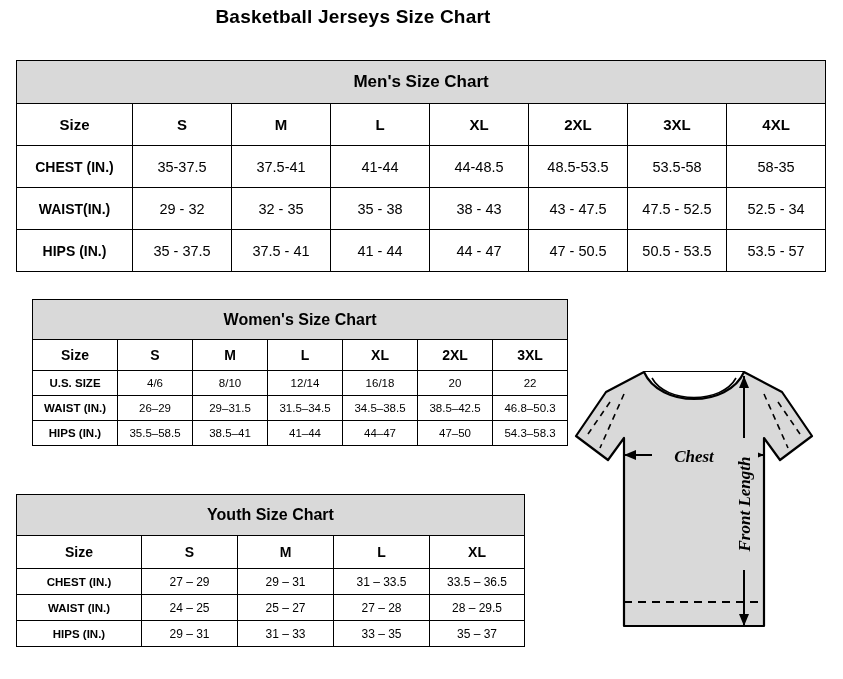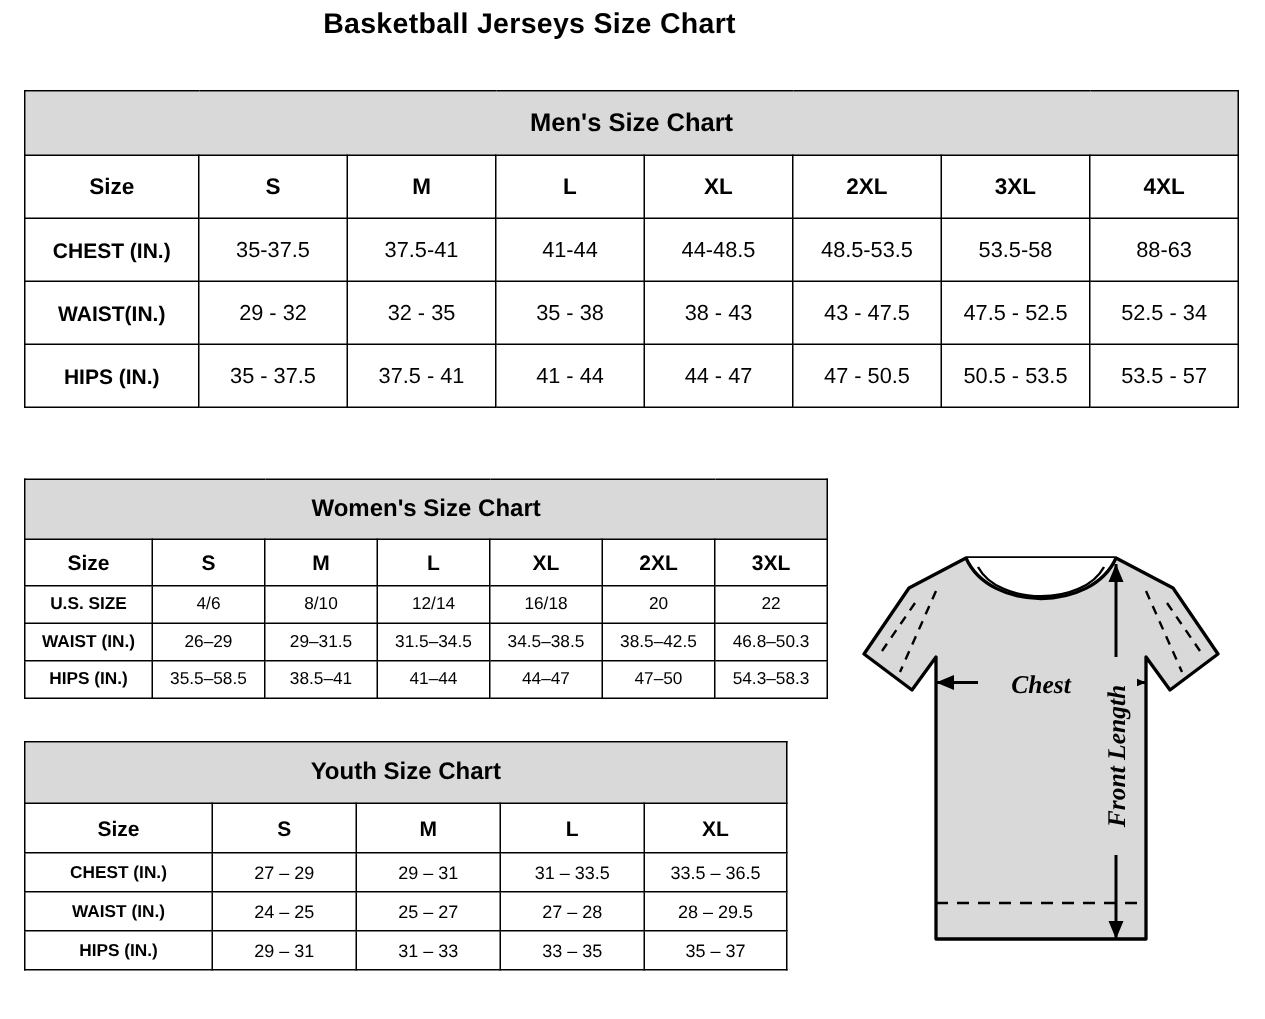--- a/index.html
+++ b/index.html
@@ -56,24 +56,23 @@
     width: 742px;
   }
   #mens-table .caption-cell { height: 42px; font-size: 17px; }
   #mens-table td { height: 41px; font-size: 14.5px; }
   #mens-table .hdr-cell { font-size: 15px; }
   #mens-table .rowlabel { font-size: 14px; }
 
   
   #womens-table {
     position: absolute;
-    left: 16px;
+    left: 32px;
     top: 299px;
     width: 535px;
-    margin-top: 20px;
   }
   #womens-table .caption-cell { height: 39px; font-size: 16px; }
   #womens-table .hdr-row td { height: 30px; font-size: 14px; font-weight: bold; }
   #womens-table .body-row td { height: 24px; font-size: 11.5px; }
   #womens-table .body-row td.rowlabel { font-size: 11.5px; font-weight: bold; }
 
   
   #youth-table {
     position: absolute;
     left: 16px;
@@ -133,21 +132,21 @@
       <td class="hdr-cell">4XL</td>
     </tr>
     <tr>
       <td class="rowlabel">CHEST (IN.)</td>
       <td>35-37.5</td>
       <td>37.5-41</td>
       <td>41-44</td>
       <td>44-48.5</td>
       <td>48.5-53.5</td>
       <td>53.5-58</td>
-      <td>88-63</td>
+      <td>58-35</td>
     </tr>
     <tr>
       <td class="rowlabel">WAIST(IN.)</td>
       <td>29 - 32</td>
       <td>32 - 35</td>
       <td>35 - 38</td>
       <td>38 - 43</td>
       <td>43 - 47.5</td>
       <td>47.5 - 52.5</td>
       <td>52.5 - 34</td>

